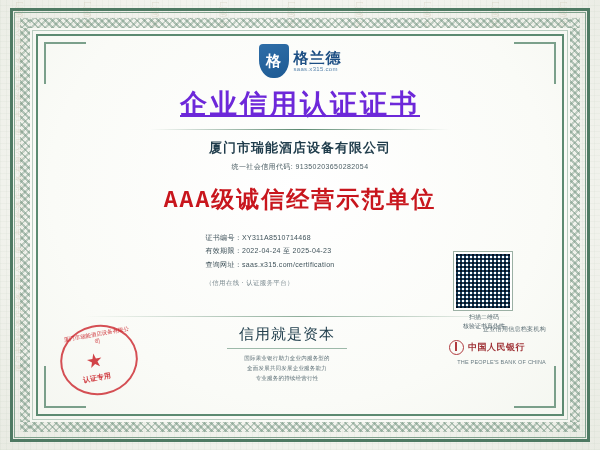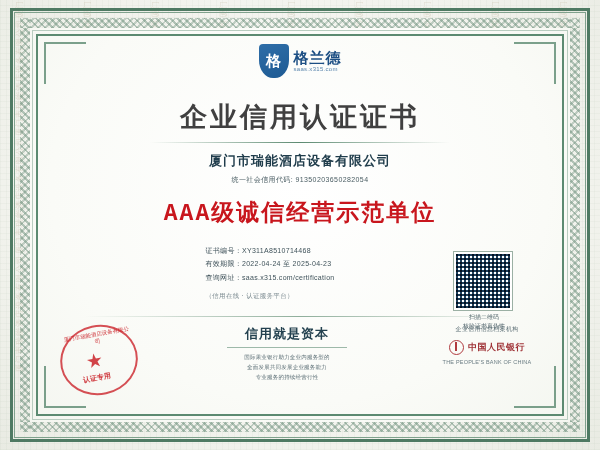--- a/index.html
+++ b/index.html
@@ -146,26 +146,27 @@
     font-weight: bold;
     color: #1d4f84;
     letter-spacing: 1px;
   }
   .logo-sub {
     font-size: 6px;
     color: #5b86ad;
     letter-spacing: .3px;
   }
   .cert-title {
-    margin-top: 21px;
+    margin-top: 8px;
     font-size: 27px;
     font-weight: bold;
-    color: #404040;
+    color: #6d28d9;
     letter-spacing: 3px;
     font-family: "DejaVu Sans", sans-serif;
+    text-decoration: underline;
   }
   .title-rule {
     width: 300px;
     height: 1px;
     background: linear-gradient(90deg, rgba(90,130,105,0), #5c8a71, rgba(90,130,105,0));
     margin: 7px auto 0;
   }
   .company {
     margin-top: 9px;
     font-size: 13px;
@@ -295,41 +296,41 @@
     font-weight: bold;
     transform: rotate(-10deg);
     opacity: .85;
   }
   .slogan-col {
     flex: 1 1 auto;
     text-align: center;
     padding-top: 2px;
   }
   .slogan {
-    font-size: 13px;
+    font-size: 15px;
     color: #23414f;
-    font-weight: bold;
+    font-weight: normal;
     letter-spacing: 1px;
     text-align: center;
   }
   .slogan-rule {
     width: 120px; height: 1px;
     background: #9db9a9;
     margin: 4px auto 5px;
   }
   .slogan-lines div {
     font-size: 5.5px;
     color: #5a6d74;
     line-height: 1.8;
     letter-spacing: .2px;
   }
   .bank-col {
     flex: 0 0 auto;
     width: 118px;
-    text-align: center;
+    text-align: right;
     padding-top: 2px;
   }
   .bank-label {
     font-size: 6px;
     color: #5a6d74;
     letter-spacing: .3px;
   }
   .bank-logo-row {
     display: flex;
     align-items: center;

